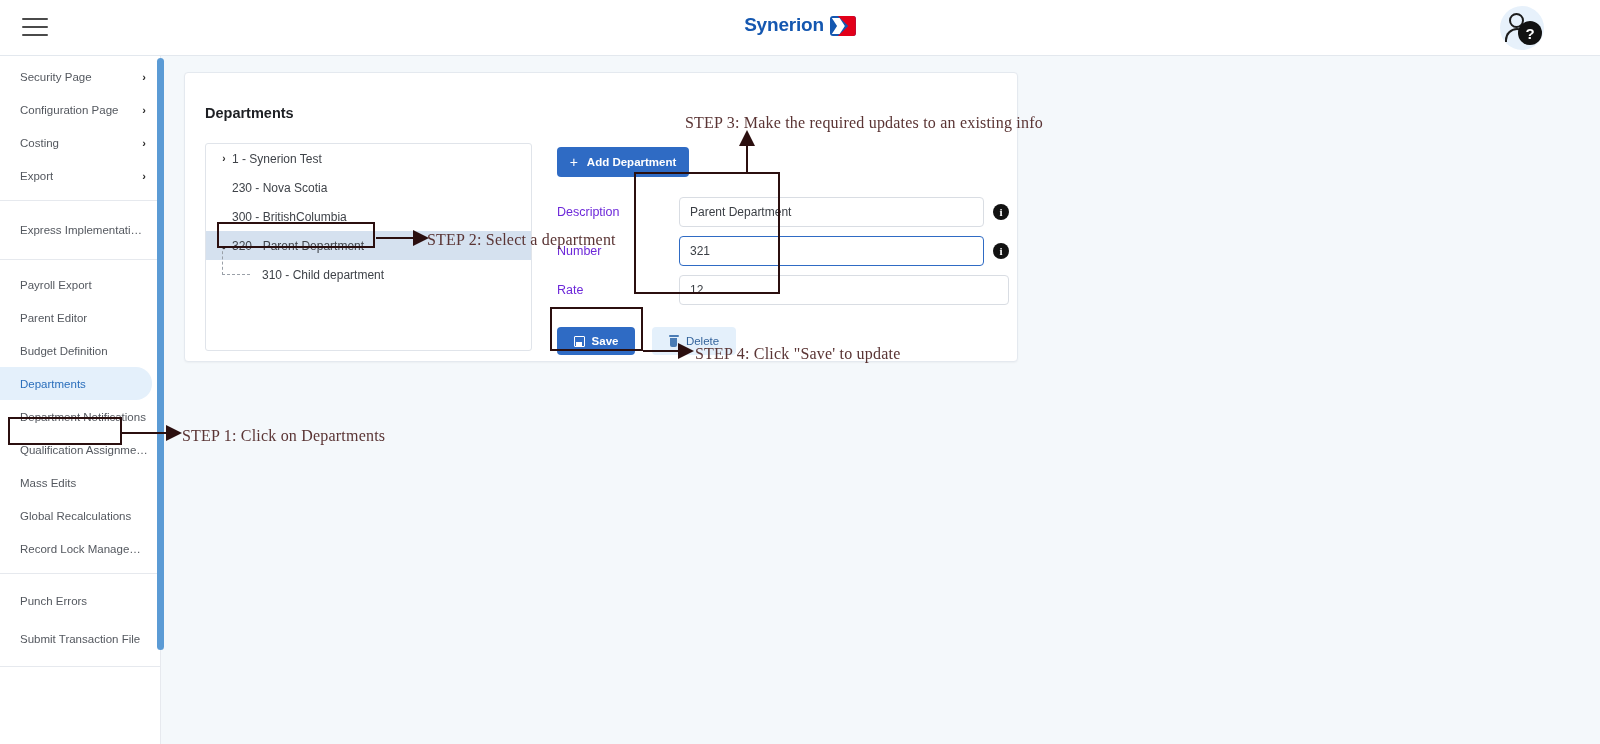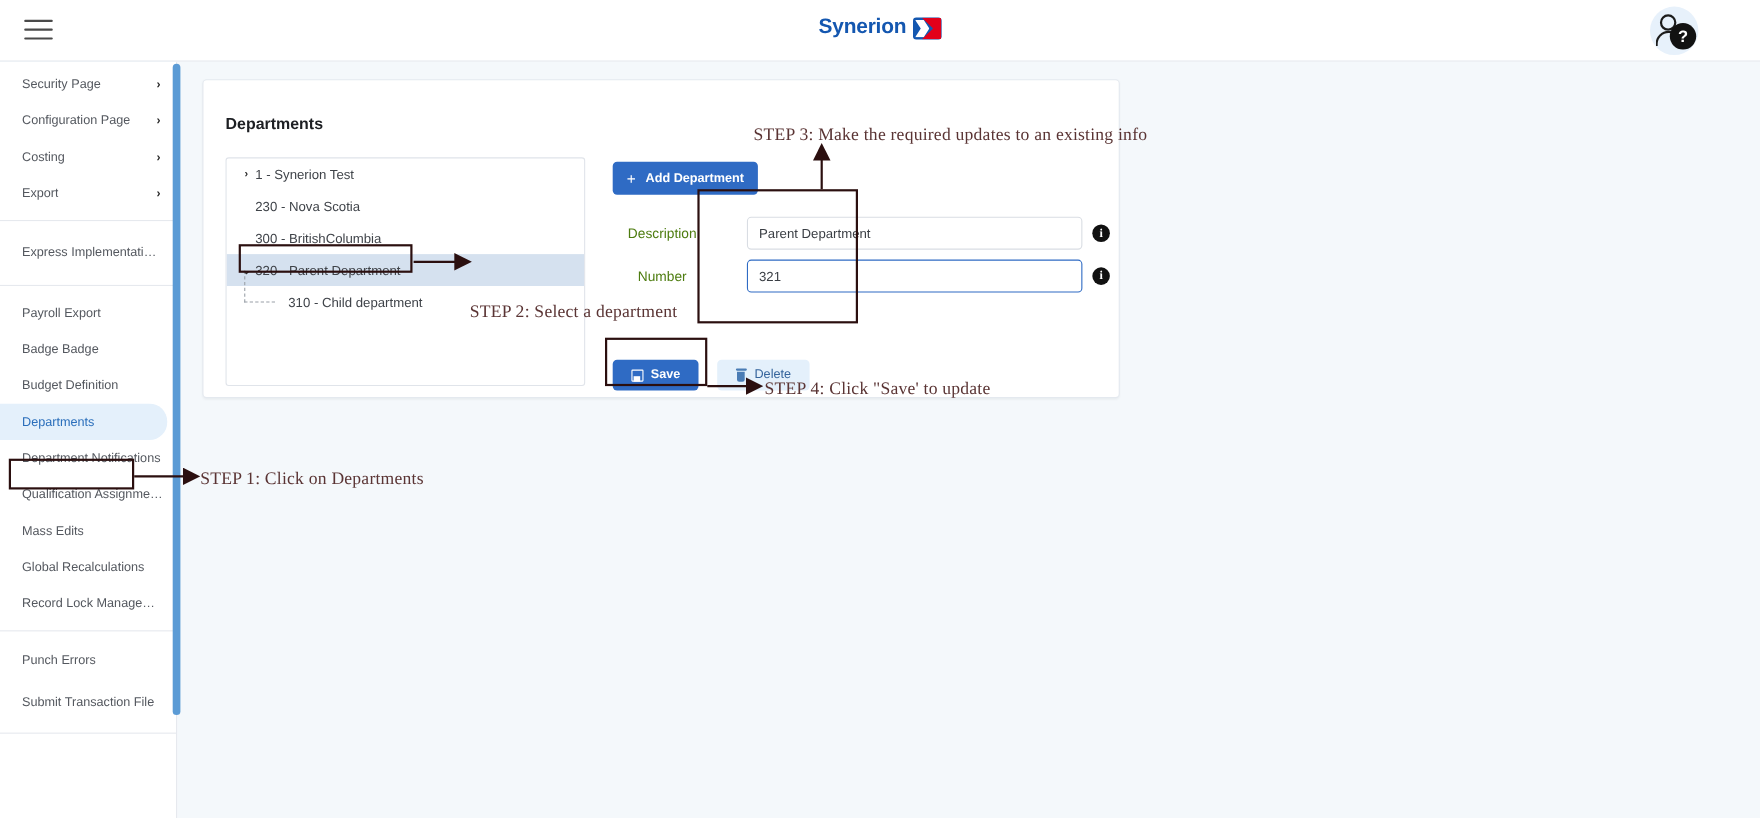--- a/index.html
+++ b/index.html
@@ -222,21 +222,21 @@
   }
   .add-btn .plus { font-size: 14px; font-weight: normal; }
 
   .field-row {
     position: absolute; left: 372px;
     width: 452px; height: 30px;
     display: flex; align-items: center;
   }
   .field-label {
     width: 90px; flex: 0 0 90px;
-    font-size: 12.5px; color: #4d7c0f; text-align: center;
+    font-size: 12.5px; color: #6d28d9;
   }
   .field-input {
     width: 330px; height: 30px;
     border: 1px solid #d9dde3;
     border-radius: 4px;
     padding: 0 10px;
     font-size: 12px; color: #3a3e44;
     font-family: "Liberation Sans", sans-serif;
     background: #ffffff;
     outline: none;
@@ -374,21 +374,21 @@
       </div>
     </div>
 
     <div class="nav-divider"></div>
 
     <div class="nav-group">
       <div class="nav-item">
         <span class="nav-label">Payroll Export</span>
       </div>
       <div class="nav-item">
-        <span class="nav-label">Badge Badge</span>
+        <span class="nav-label">Parent Editor</span>
       </div>
       <div class="nav-item">
         <span class="nav-label">Budget Definition</span>
       </div>
       <div class="nav-item active">
         <span class="nav-label">Departments</span>
       </div>
       <div class="nav-item">
         <span class="nav-label">Department Notifications</span>
       </div>
@@ -461,20 +461,24 @@
         <input class="field-input" value="Parent Department" style="">
         <span class="info-icon">i</span>
       </div>
 
       <div class="field-row" style="top:163px;">
         <span class="field-label">Number</span>
         <input class="field-input focused" value="321" style="">
         <span class="info-icon">i</span>
       </div>
 
+      <div class="field-row" style="top:202px;">
+        <span class="field-label">Rate</span>
+        <input class="field-input" value="12" style="">
+      </div>
 
       <button class="save-btn">
         <span class="ic-save"></span>
         <span>Save</span>
       </button>
       <button class="del-btn">
         <span class="ic-trash"></span>
         <span>Delete</span>
       </button>
     </div>
@@ -497,18 +501,18 @@
       <line x1="122" y1="433" x2="178" y2="433" stroke="#2b0f0f" stroke-width="2" marker-end="url(#ah)"></line>
 
       <line x1="376" y1="238" x2="425" y2="238" stroke="#2b0f0f" stroke-width="2" marker-end="url(#ah)"></line>
 
       <line x1="747" y1="172" x2="747" y2="134" stroke="#2b0f0f" stroke-width="2" marker-end="url(#ah)"></line>
 
       <line x1="643" y1="351" x2="690" y2="351" stroke="#2b0f0f" stroke-width="2" marker-end="url(#ah)"></line>
     </svg>
 
     <div class="anno-text" style="left:182px; top:427px;">STEP 1: Click on Departments</div>
-    <div class="anno-text" style="left:427px; top:231px;margin-top:44px;">STEP 2: Select a department</div>
+    <div class="anno-text" style="left:427px; top:231px;">STEP 2: Select a department</div>
     <div class="anno-text" style="left:685px; top:114px;">STEP 3: Make the required updates to an existing info</div>
     <div class="anno-text" style="left:695px; top:345px;">STEP 4: Click "Save' to update</div>
   </div>
 
 </div>
 
 </body></html>

